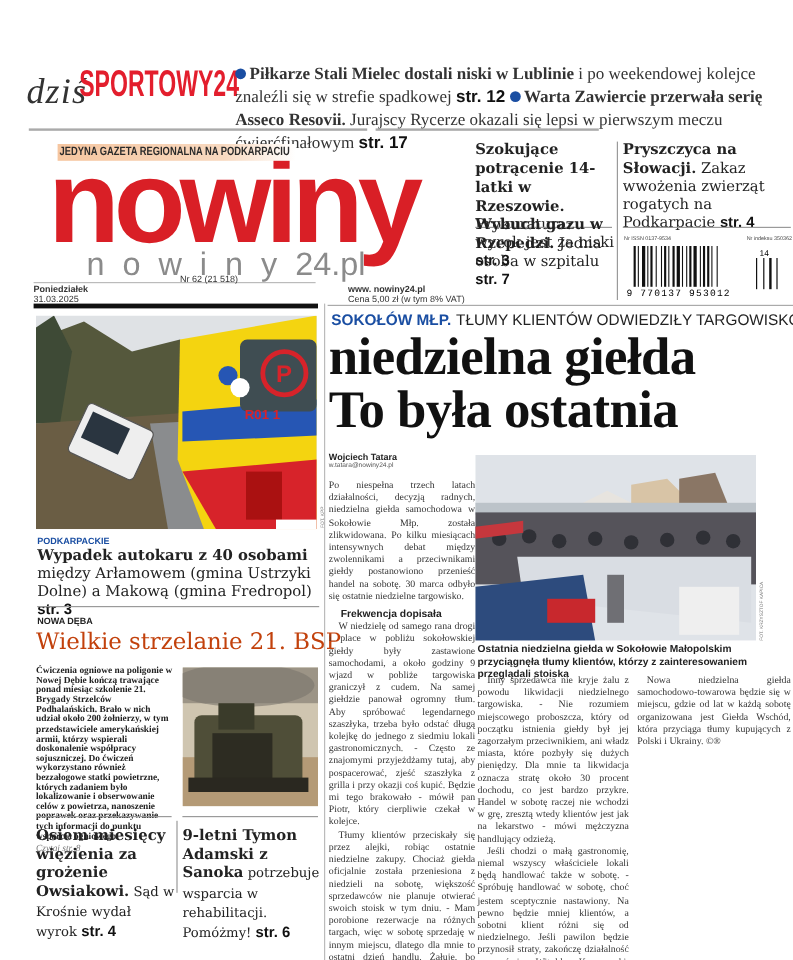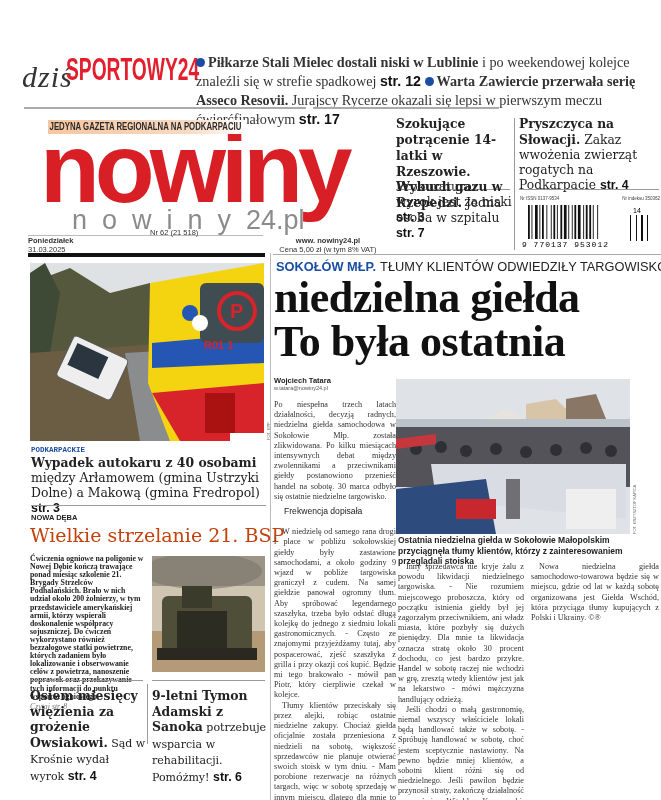--- a/index.html
+++ b/index.html
@@ -34,23 +34,23 @@
 .photo{position:absolute;overflow:hidden}
 
 
 #kicker{left:276px;top:259px;font-size:12.8px;color:#222;white-space:nowrap}
 #kicker .k1{font-family:"Liberation Sans",sans-serif;font-weight:bold;color:#1a4ea2}
 #kicker .k2{font-family:"Liberation Sans",sans-serif;letter-spacing:0px}
 #headline{left:274px;top:276px;font-family:"Liberation Serif",serif;font-weight:bold;font-size:44px;line-height:44px;color:#111;letter-spacing:-0.5px}
 
 .body7{font-family:"Liberation Serif",serif;font-size:8.2px;line-height:10.2px;color:#333;text-align:justify}
 .body7 p{text-indent:8px}
-.subhead{font-family:"Liberation Sans",sans-serif;font-weight:normal;font-size:8.6px;color:#222;margin:4px 0 11px 10px}
+.subhead{font-family:"Liberation Sans",sans-serif;font-weight:bold;font-size:8.6px;color:#222;margin:4px 0 1px 10px}
 .caption{font-family:"Liberation Sans",sans-serif;font-weight:bold;font-size:8.5px;line-height:10.5px;color:#222}
-.section{font-family:Liberation Mono, monospace;font-weight:bold;font-size:7.5px;color:#1a4ea2}
+.section{font-family:Liberation Sans, sans-serif;font-weight:bold;font-size:7.5px;color:#1a4ea2}
 .section2{font-family:"Liberation Sans",sans-serif;font-weight:bold;font-size:7.5px;color:#222}
 .credit{font-family:"Liberation Sans",sans-serif;font-size:4px;color:#777;transform:rotate(-90deg);transform-origin:left top;white-space:nowrap}
 </style>
 </head>
 <body>
 
 <div id="dzis" class="abs">dziś</div>
 <div id="sport-logo" class="abs">SPORTOWY24</div>
 <div id="sport-text" class="abs">
   <span class="dot"></span><b>Piłkarze Stali Mielec dostali niski w Lublinie</b><span> i po weekendowej kolejce znaleźli się w strefie spadkowej </span><span class="str">str. 12</span>
@@ -62,21 +62,21 @@
 <div id="logo" class="abs">nowiny</div>
 <div id="tagline" class="abs">JEDYNA GAZETA REGIONALNA NA PODKARPACIU</div>
 <div id="logo24" class="abs"><span style="letter-spacing:15px">nowiny</span><span>24.pl</span></div>
 
 <div class="hr" style="left:28px;top:235px;width:235px;background:#bbb"></div>
 <div class="abs meta" style="left:28px;top:236px">
   <div class="b">Poniedziałek</div>
   <div>31.03.2025</div>
 </div>
 <div class="abs meta" style="left:150px;top:228px">Nr 62 (21 518)</div>
-<div class="abs meta" style="left:278px;top:236px;width:100px;text-align:center">
+<div class="abs meta" style="left:290px;top:236px;width:100px;text-align:left">
   <div class="b">www. nowiny24.pl</div>
   <div>Cena 5,00 zł (w tym 8% VAT)</div>
 </div>
 <div class="abs" style="left:28px;top:253px;width:237px;height:4px;background:#111"></div>
 <div class="vr" style="left:270px;top:253px;height:547px;background:#bbb"></div>
 <div class="hr" style="left:273px;top:254px;width:388px;background:#aaa"></div>
 
 <div class="abs teaser" style="left:396px;top:116px;width:120px">
   <b>Szokujące potrącenie 14-latki w Rzeszowie.</b><span> Prokuratura: wyrok jest za niski </span><span class="str">str. 3</span>
 </div>

